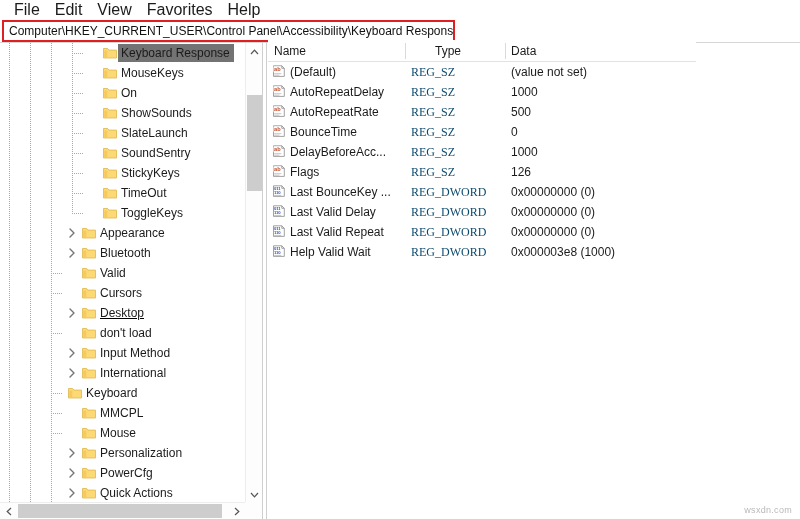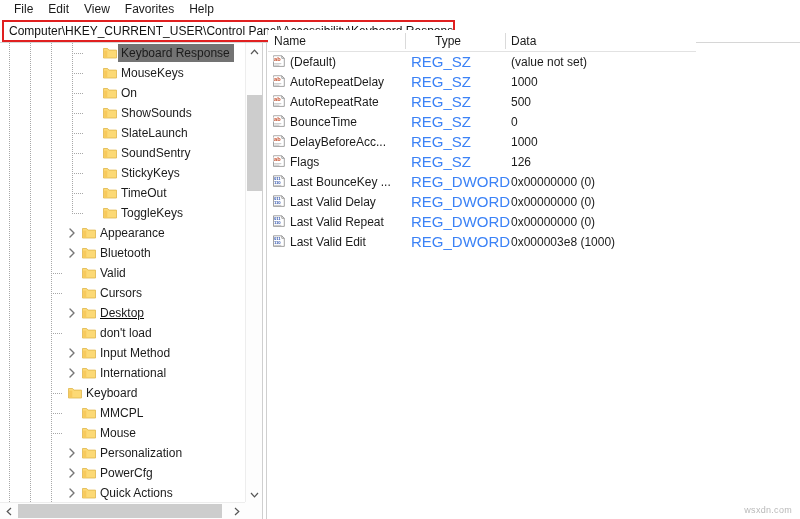--- a/index.html
+++ b/index.html
@@ -19,21 +19,21 @@
 
   
   .menubar {
     position: absolute; left: 0; top: 0;
     width: 800px; height: 19px;
     background: #ffffff;
     display: flex; align-items: center;
     padding-left: 7px;
   }
   .menu-item {
-    font-size: 12px; color: #1b1b1b;
+    font-size: 16px; color: #1b1b1b;
     padding: 1px 8px 1px 7px;
     line-height: 15px;
     white-space: nowrap;
     cursor: default;
   }
 
   
   .addressbar-wrap {
     position: absolute; left: 0; top: 19px;
     width: 800px; height: 24px;
@@ -70,21 +70,21 @@
 
   .pane-divider {
     position: absolute; left: 262px; top: 43px;
     width: 5px; height: 476px;
     background: #ffffff;
     border-left: 1px solid #cfcfcf;
     border-right: 1px solid #cfcfcf;
   }
 
   .value-pane {
-    position: absolute; left: 268px; top: 30px;
+    position: absolute; left: 268px; top: 40px;
     width: 428px; height: 476px;
     background: #ffffff;
   }
 
   
   .tree-row {
     position: relative;
     height: 20px;
     display: flex; align-items: center;
     white-space: nowrap;
@@ -203,21 +203,21 @@
   .val-icon {
     position: absolute; left: 4px; top: 3px;
     width: 14px; height: 14px;
   }
   .val-name {
     position: absolute; left: 22px;
     font-size: 12px; color: #1b1b1b; line-height: 16px;
   }
   .val-type {
     position: absolute; left: 143px;
-    font-size: 15px; color: #3b82f6; line-height: 16px;
+    font-size: 12px; color: #0c4a6e; line-height: 16px; font-family: Liberation Serif, serif;
   }
   .val-data {
     position: absolute; left: 243px;
     font-size: 12px; color: #1b1b1b; line-height: 16px;
   }
 
   .watermark {
     position: absolute; right: 8px; bottom: 4px;
     font-size: 9px; color: #b9b9b9;
     letter-spacing: 0.3px;
@@ -681,21 +681,21 @@
           <span class="val-data">0x00000000 (0)</span>
         </div>
         <div class="val-row">
           <span class="val-icon"><svg width="14" height="14" viewBox="0 0 14 14">
               <path d="M1.5 0.8 L9.8 0.8 L12.3 3.3 L12.3 11.4 L1.5 11.4 Z" fill="#ffffff" stroke="#8a8a8a" stroke-width="0.8"></path>
               <path d="M9.8 0.8 L9.8 3.3 L12.3 3.3" fill="none" stroke="#8a8a8a" stroke-width="0.8"></path>
               <text x="1.9" y="5.2" font-family="Liberation Sans, sans-serif" font-size="4.2" fill="#2b4ea8" font-weight="bold">011</text>
               <text x="1.9" y="9.1" font-family="Liberation Sans, sans-serif" font-size="4.2" fill="#2b4ea8" font-weight="bold">110</text>
               <path d="M2.2 10.4 L9.3 10.4" stroke="#b5b5b5" stroke-width="0.8"></path>
             </svg></span>
-          <span class="val-name">Last Valid Edit</span>
+          <span class="val-name">Help Valid Wait</span>
           <span class="val-type">REG_DWORD</span>
           <span class="val-data">0x000003e8 (1000)</span>
         </div>
       </div>
   </div>
 
   <div class="watermark">wsxdn.com</div>
 </div>
 
 </body></html>

